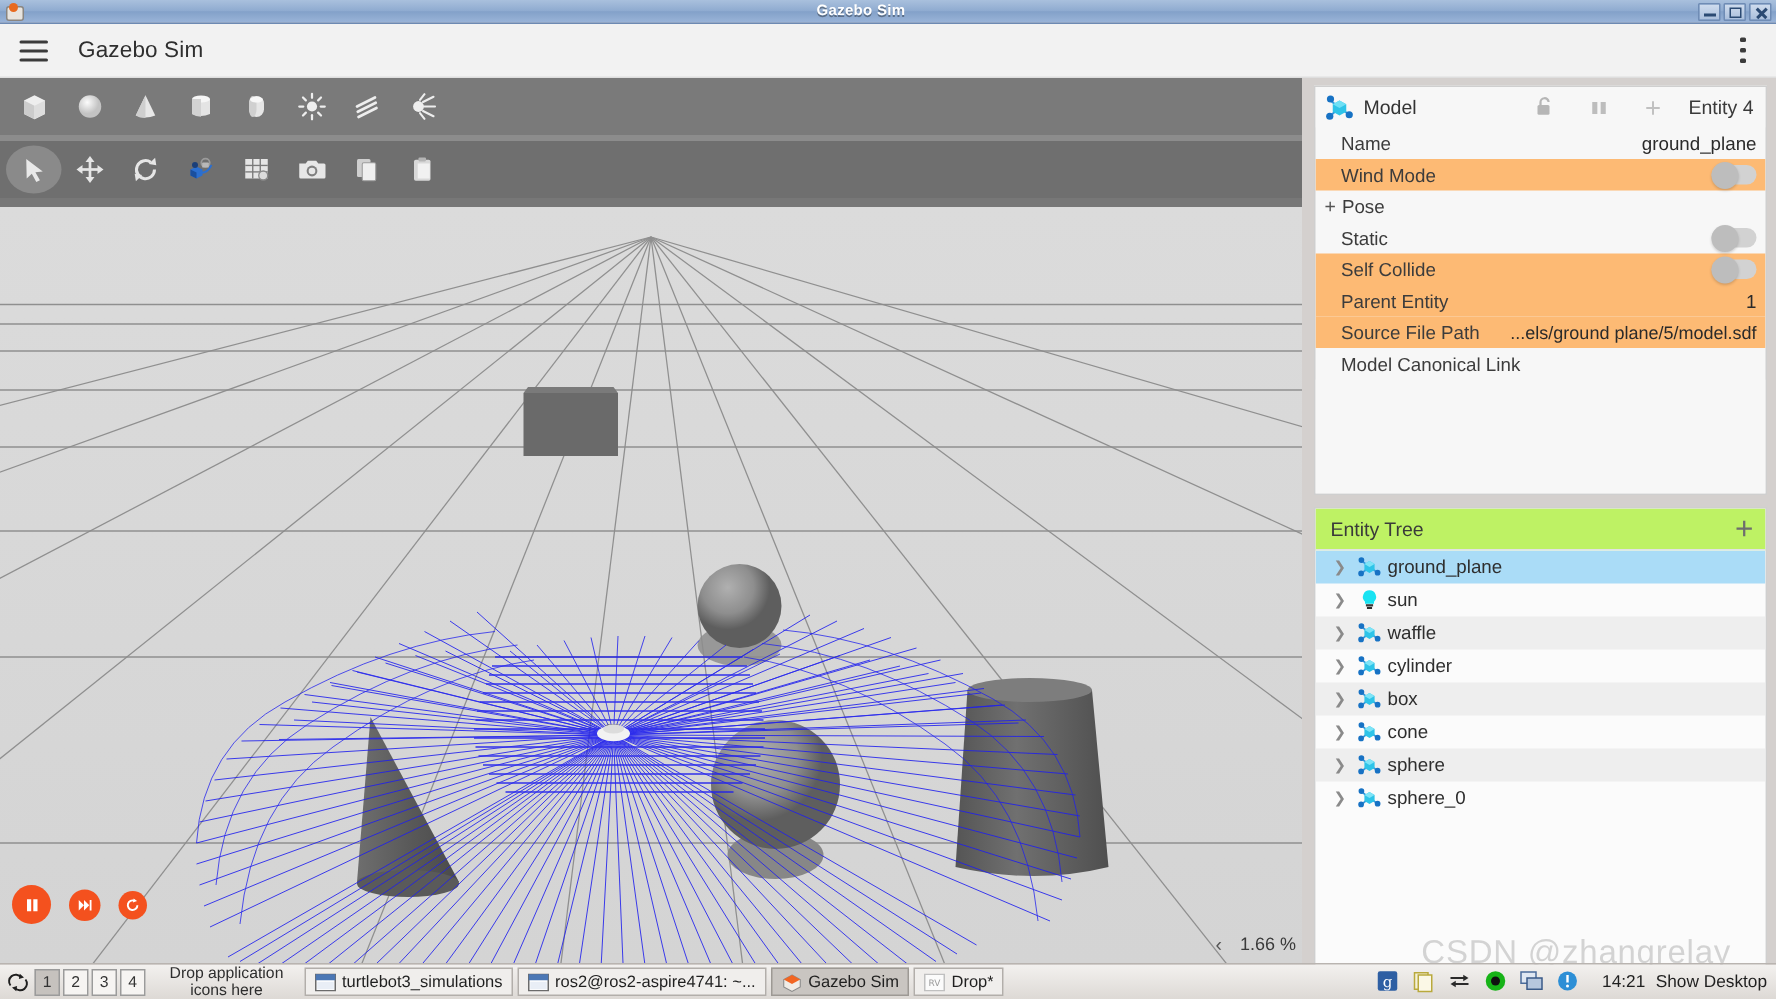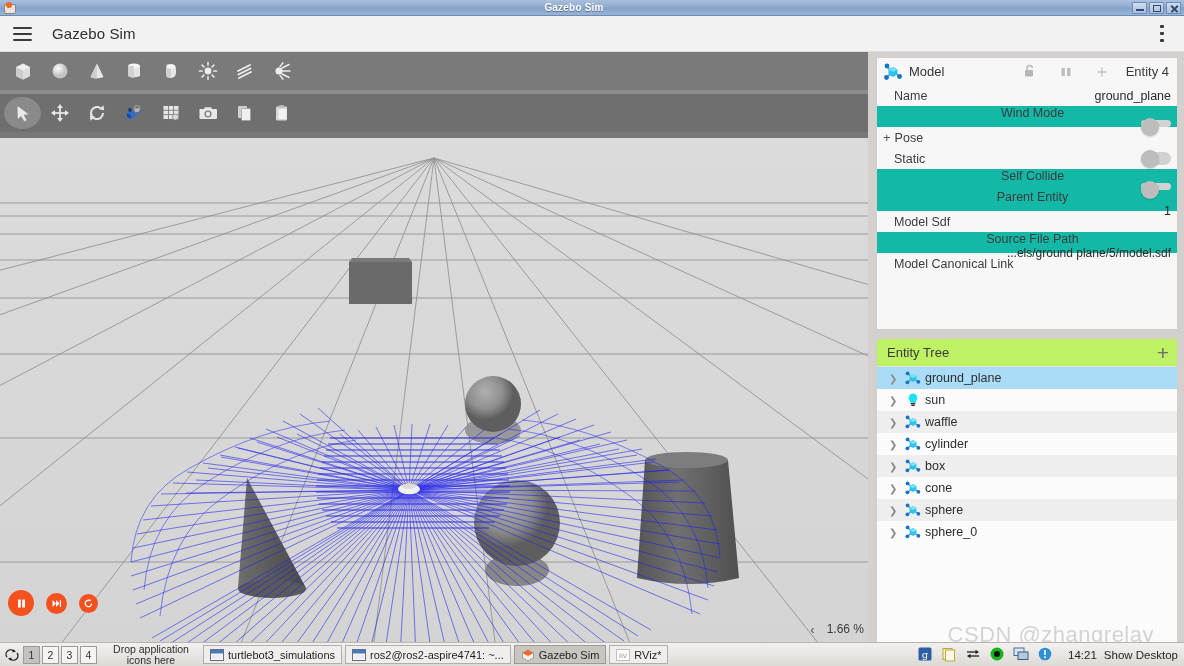--- a/index.html
+++ b/index.html
@@ -146,21 +146,21 @@
   .mh-btn {
     width: 36px; height: 24px; display: flex; align-items: center;
     justify-content: center; cursor: pointer;
   }
   .entity-num { font-size: 13px; color: #3a3a3a; margin-left: 6px; margin-right: 2px; }
 
   .prop-row {
     height: 21px; display: flex; align-items: center;
     padding-left: 17px; padding-right: 6px; font-size: 12.5px; color: #3c3c3c;
   }
-  .prop-row.alt { background: #14b8a6; flex-direction: column; }
+  .prop-row.alt { background: #fdba74; }
   .prop-row .val { margin-left: auto; font-size: 12.5px; color: #2a2a2a; }
   .prop-row .val.mono { font-size: 12px; }
   .prop-row.pose { padding-left: 6px; }
   .plus-sm { color: #555; margin-right: 4px; font-size: 13px; }
 
   .toggle {
     margin-left: auto; width: 30px; height: 13px; border-radius: 7px;
     background: #d2d2d2; position: relative; cursor: pointer;
   }
   .toggle::after {
@@ -777,23 +777,20 @@
         <div class="prop-row alt">
           <span>Self Collide</span>
           <span class="toggle"></span>
         </div>
 
         <div class="prop-row alt">
           <span>Parent Entity</span>
           <span class="val">1</span>
         </div>
 
-        <div class="prop-row">
-          <span>Model Sdf</span>
-        </div>
 
         <div class="prop-row alt">
           <span>Source File Path</span>
           <span class="val mono">...els/ground plane/5/model.sdf</span>
         </div>
 
         <div class="prop-row">
           <span>Model Canonical Link</span>
         </div>
       </div>
@@ -1000,21 +997,21 @@
       <span class="ti-label">Gazebo Sim</span>
     </span>
 
     <span class="taskitem">
       <span class="ti-icon">
         <svg width="14" height="12" viewBox="0 0 14 12">
           <rect x="0.5" y="0.5" width="13" height="11" fill="#fbfbfb" stroke="#c0c0c0"></rect>
           <text x="7" y="8.6" font-size="6" text-anchor="middle" fill="#9a9a9a" font-family="DejaVu Sans, sans-serif">RV</text>
         </svg>
       </span>
-      <span class="ti-label">RViz*</span>
+      <span class="ti-label">Drop*</span>
     </span>
 
     <span class="tray">
       <span class="tray-ic">
         <svg width="16" height="16" viewBox="0 0 16 16">
           <rect x="1.5" y="1.5" width="13" height="13" rx="1.5" fill="#2e5fa3"></rect>
           <text x="8" y="12" font-size="10" text-anchor="middle" fill="#ffffff" font-family="DejaVu Serif, serif">g</text>
         </svg>
       </span>
       <span class="tray-ic">

